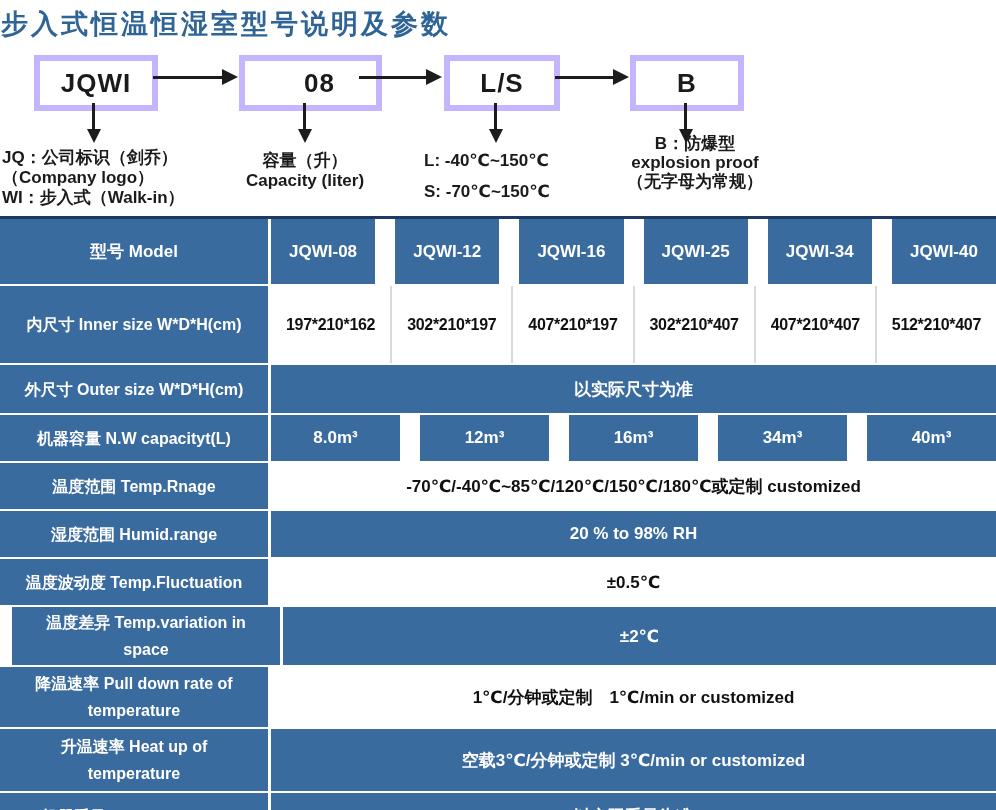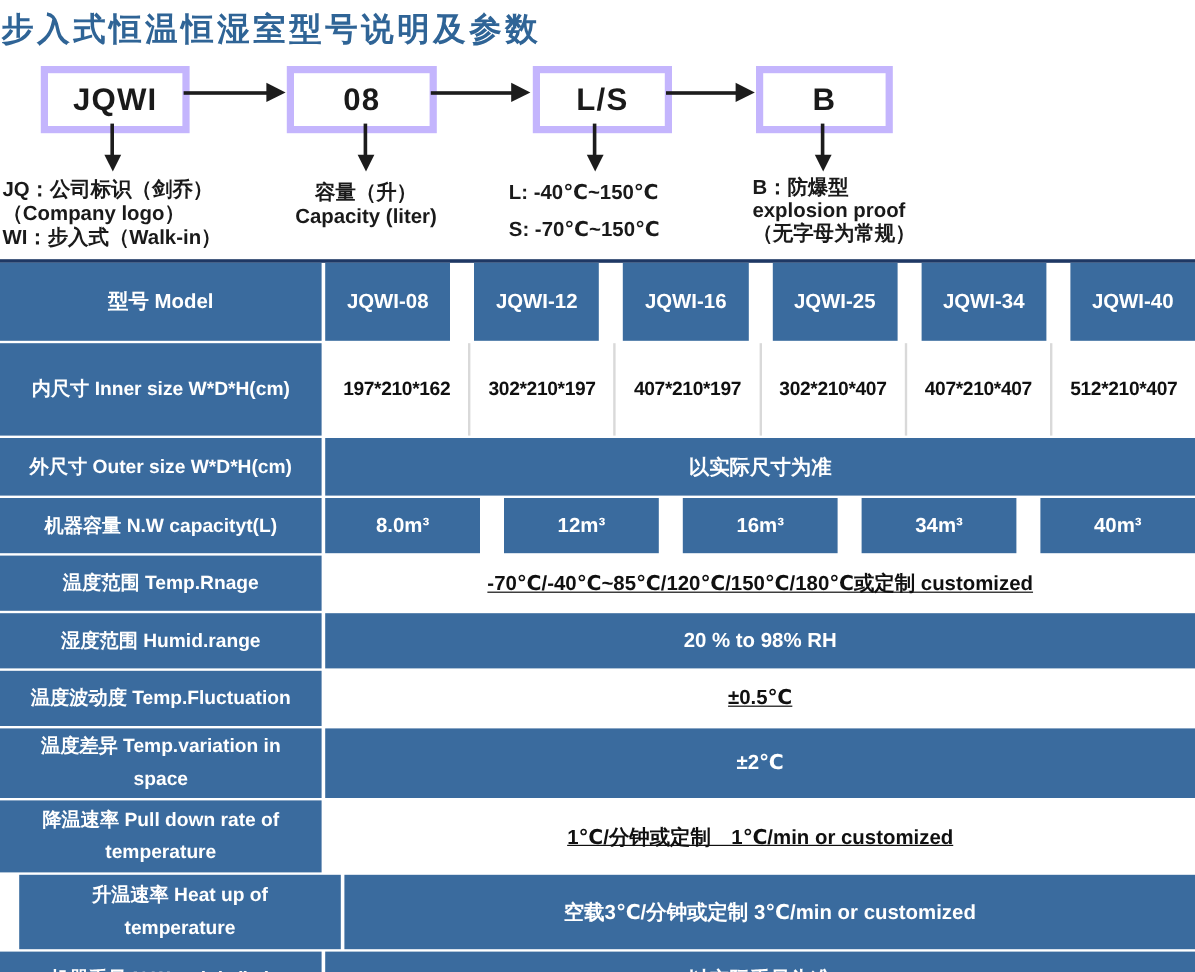--- a/index.html
+++ b/index.html
@@ -19,42 +19,42 @@
     color:#2f6496;white-space:nowrap;text-align:right;
   }
   
   .flowbox{
     position:absolute;top:55px;height:44px;
     background:#fff;border:6px solid #c4b5fd;
     display:flex;align-items:center;justify-content:center;
     font-size:26px;letter-spacing:1px;
   }
   #box-0{left:34px;width:112px;}
-  #box-1{left:239px;width:113px;}
+  #box-1{left:239px;width:113px;padding-left:18px;}
   #box-2{left:444px;width:104px;}
   #box-3{left:630px;width:102px;}
   .harrow-line{position:absolute;top:76px;height:3px;background:#1c1c1c;}
   .harrow-head{position:absolute;top:69px;width:0;height:0;
     border-left:16px solid #1c1c1c;border-top:8px solid transparent;border-bottom:8px solid transparent;}
   #ha-0{left:153px;width:72px;} #hh-0{left:222px;}
   #ha-1{left:359px;width:70px;} #hh-1{left:426px;}
   #ha-2{left:555px;width:62px;} #hh-2{left:613px;}
   .varrow-line{position:absolute;top:103px;height:28px;width:3px;background:#1c1c1c;}
   .varrow-head{position:absolute;top:129px;width:0;height:0;
     border-top:14px solid #1c1c1c;border-left:7px solid transparent;border-right:7px solid transparent;}
   #va-0{left:92px;}  #vh-0{left:87px;}
   #va-1{left:303px;} #vh-1{left:298px;}
   #va-2{left:494px;} #vh-2{left:489px;}
   #va-3{left:684px;} #vh-3{left:679px;}
   .note{position:absolute;font-size:17px;line-height:20px;}
   #note-0{left:2px;top:148px;}
   #note-1{left:228px;top:151px;width:154px;text-align:center;}
   #note-2{left:424px;top:151px;}
   #note-2 .note-line{margin-bottom:11px;}
-  #note-3{left:627px;top:147px;line-height:19px;}
+  #note-3{left:627px;top:134px;line-height:19px;text-align:center;}
   
   .spec-table{
     position:absolute;left:0;top:216px;width:996px;
     border-top:3px solid #1f3864;
   }
   .trow{display:flex;margin-bottom:2px;}
   .tlabel{
     width:268px;flex-shrink:0;margin-right:3px;
     background:#3a6b9e;color:#ffffff;
     display:flex;flex-direction:column;align-items:center;justify-content:center;
@@ -67,21 +67,21 @@
     white-space:nowrap;min-width:0;
   }
   .cell.blue{background:#3a6b9e;color:#ffffff;font-size:17px;}
   .cell.white{background:#ffffff;color:#101010;font-size:16px;letter-spacing:-0.3px;}
   .tdata.bordered .cell + .cell{border-left:2px solid #d9d9d9;}
   .span-cell{
     flex:1;display:flex;align-items:center;justify-content:center;
     font-size:17px;white-space:nowrap;
   }
   .span-cell.blue{background:#3a6b9e;color:#ffffff;}
-  .span-cell.white{background:#ffffff;color:#101010;text-decoration:underline;}
+  .span-cell.white{background:#ffffff;color:#101010;}
   .header-cell{font-size:17px;}
 </style>
 </head>
 <body>
 
 <div class="page-title">步入式恒温恒湿室型号说明及参数</div>
 
 <div>
   <div class="flowbox" id="box-0">JQWI</div>
   <div class="flowbox" id="box-1">08</div>
@@ -186,39 +186,39 @@
       </div>
     </div>
     <div class="trow" style="height: 46px;">
       <div class="tlabel">
         <div>温度波动度 Temp.Fluctuation</div>
       </div>
       <div class="tdata">
         <div class="span-cell white">±0.5℃</div>
       </div>
     </div>
-    <div class="trow" style="height: 58px;">
+    <div class="trow" style="height: 58px; margin-left: 12px;">
       <div class="tlabel">
         <div>温度差异 Temp.variation in</div>
         <div>space</div>
       </div>
       <div class="tdata">
         <div class="span-cell blue">±2℃</div>
       </div>
     </div>
     <div class="trow" style="height: 60px;">
       <div class="tlabel">
         <div>降温速率 Pull down rate of</div>
         <div>temperature</div>
       </div>
       <div class="tdata">
         <div class="span-cell white">1℃/分钟或定制　1℃/min or customized</div>
       </div>
     </div>
-    <div class="trow" style="height: 62px; padding-left: 16px;">
+    <div class="trow" style="height: 62px;">
       <div class="tlabel">
         <div>升温速率 Heat up of</div>
         <div>temperature</div>
       </div>
       <div class="tdata">
         <div class="span-cell blue">空载3℃/分钟或定制 3℃/min or customized</div>
       </div>
     </div>
     <div class="trow" style="height: 46px;">
       <div class="tlabel">

